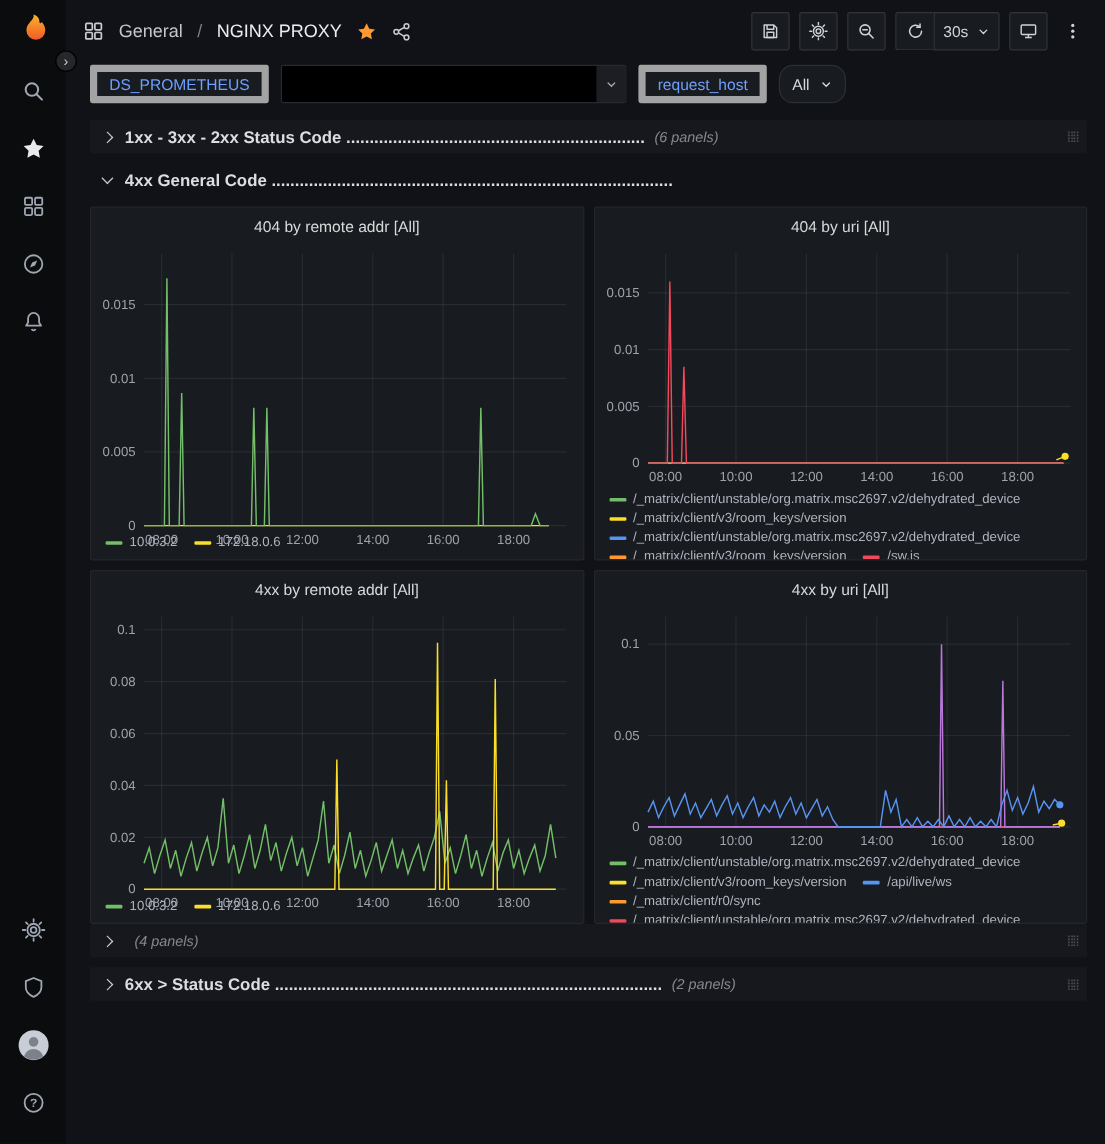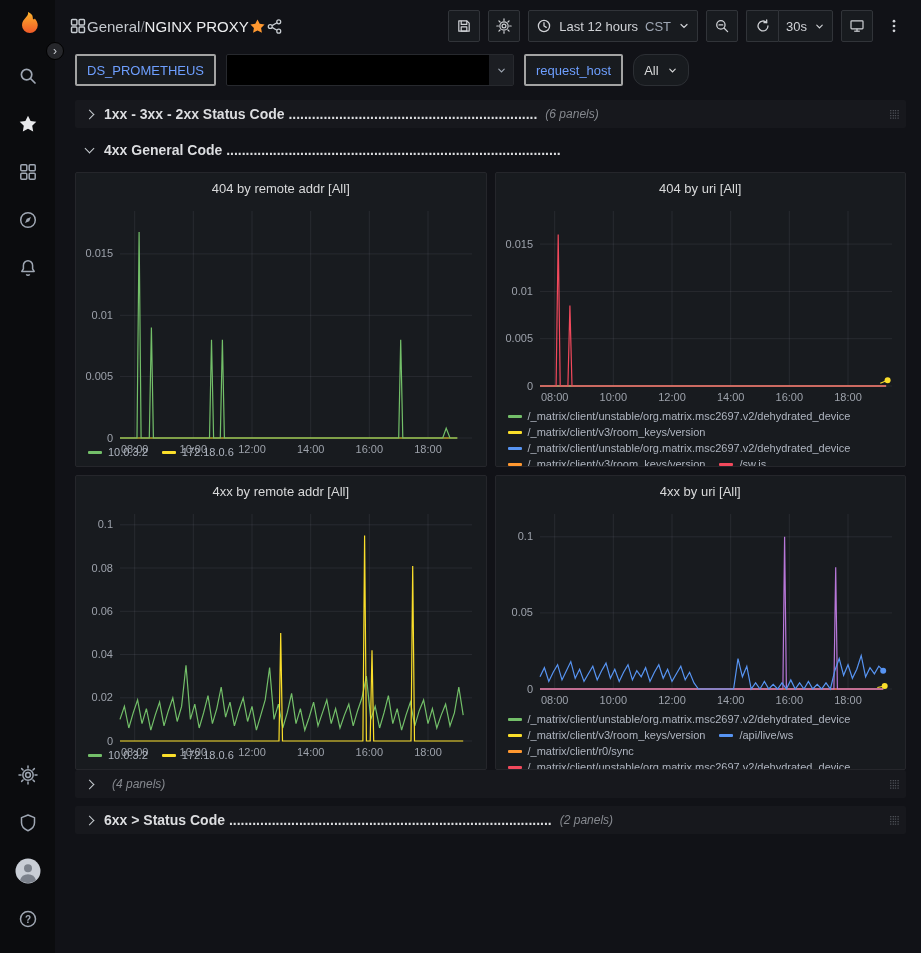--- a/index.html
+++ b/index.html
@@ -9,37 +9,37 @@
   
   .sidebar{width:55px;flex-shrink:0;background:#0b0c0e;display:flex;flex-direction:column;align-items:center;padding:10px 0 10px}
   .logo{width:30px;height:30px;margin-bottom:12px;cursor:pointer}
   .side-btn{width:40px;height:40px;margin:4px 0;display:flex;align-items:center;justify-content:center;color:#9fa7b3;border-radius:2px;cursor:pointer}
   .side-btn.active{color:#e9eaec}
   .side-spacer{flex:1}
   .expand-chip{position:absolute;left:46px;top:42px;width:18px;height:18px;border-radius:50%;background:#26272b;border:1px solid #000;color:#c7ccd1;font-size:12px;line-height:16px;text-align:center;cursor:pointer;z-index:9}
 
   
   .main{flex:1;min-width:0;display:flex;flex-direction:column}
-  .topbar{height:52px;flex-shrink:0;display:flex;align-items:center;gap:0;padding:0 14px}
+  .topbar{height:52px;flex-shrink:0;display:flex;align-items:center;gap:12px;padding:0 14px}
   .crumb-icon{color:#c7ccd1;display:flex;cursor:pointer}
   .crumb-folder{font-size:15px;color:#c3c7cd;cursor:pointer}
   .crumb-sep{font-size:15px;color:#7b7f86}
   .crumb-title{font-size:15px;color:#ecedef;font-weight:500;cursor:pointer}
   .icon-plain{display:flex;align-items:center;color:#c7ccd1;cursor:pointer}
   .topbar-right{margin-left:auto;display:flex;align-items:center;gap:8px}
   .tb-btn{height:32px;min-width:32px;padding:0 7px;display:flex;align-items:center;justify-content:center;gap:7px;background:#181b1f;border:1px solid #313439;border-radius:2px;color:#d0d2d6;font-size:13px;cursor:pointer;white-space:nowrap}
   .tb-btn.plain{background:transparent;border:none;min-width:26px;padding:0 3px}
   .btn-group{display:flex}
   .btn-group .tb-btn:first-child{border-radius:2px 0 0 2px;border-right:none}
   .btn-group .tb-btn:last-child{border-radius:0 2px 2px 0}
   .dim{color:#9fa7b3}
 
   
   .varbar{flex-shrink:0;display:flex;align-items:center;gap:10px;padding:2px 14px 8px 20px}
-  .var-label{height:32px;display:flex;align-items:center;padding:0 10px;background:#181b1f;border:2px solid #a3a3a3;border-radius:2px;color:#6e9fff;font-size:13px;font-weight:500;cursor:pointer}
+  .var-label{height:32px;display:flex;align-items:center;padding:0 10px;background:#181b1f;border:6px solid #a3a3a3;border-radius:2px;color:#6e9fff;font-size:13px;font-weight:500;cursor:pointer}
   .var-black{height:32px;width:288px;background:#000;border:1px solid #27292e;border-radius:2px;display:flex;align-items:center;cursor:pointer}
   .var-black .chev-zone{margin-left:auto;width:24px;height:100%;display:flex;align-items:center;justify-content:center;color:#9fa7b3;background:#1c1e23}
   .var-select{height:32px;display:flex;align-items:center;gap:8px;padding:0 10px;background:#181b1f;border:1px solid #2c2f34;border-radius:12px;color:#d8d9da;font-size:13px;cursor:pointer}
 
   
   .dash{flex:1;min-height:0;padding:6px 15px 16px 20px;overflow:hidden}
   .row-head{height:28px;display:flex;align-items:center;margin-bottom:8px;padding:0 6px;border-radius:2px;cursor:pointer}
   .row-head.collapsed{background:rgba(255,255,255,0.028)}
   .chev{width:7px;height:7px;border-right:1.6px solid #c7ccd1;border-bottom:1.6px solid #c7ccd1;display:inline-block;margin:0 11px 0 5px;flex-shrink:0}
   .chev.right{transform:rotate(-45deg)}
@@ -172,31 +172,20 @@
             <path d="M3.5 3.5h10l3 3v10h-13z"></path>
             <path d="M6.5 3.5v4.5h7V3.5"></path>
             <rect x="6.5" y="11" width="7" height="5.5"></rect>
           </svg>
       </div>
       <div class="tb-btn">
         <svg width="16" height="16" viewBox="0 0 20 20" fill="none" stroke="currentColor" stroke-width="1.5" stroke-linecap="round">
             <circle cx="10" cy="10" r="5.2"></circle>
             <circle cx="10" cy="10" r="2.4"></circle>
             <path d="M17 10H19M1 10H3M10 1V3M10 17V19M14.95 5.05L16.36 3.64M3.64 16.36L5.05 14.95M14.95 14.95L16.36 16.36M3.64 3.64L5.05 5.05"></path>
-          </svg>
-      </div>
-      <div class="tb-btn">
-        <svg width="16" height="16" viewBox="0 0 20 20" fill="none" stroke="currentColor" stroke-width="1.6" stroke-linecap="round">
-            <circle cx="10" cy="10" r="7"></circle>
-            <path d="M10 5.8V10l2.8 1.7"></path>
-          </svg>
-        <span>Last 12 hours</span>
-        <span class="dim">CST</span>
-        <svg width="12" height="12" viewBox="0 0 20 20" fill="none" stroke="currentColor" stroke-width="2" stroke-linecap="round">
-            <polyline points="5 7.5 10 12.5 15 7.5"></polyline>
           </svg>
       </div>
       <div class="tb-btn">
         <svg width="16" height="16" viewBox="0 0 20 20" fill="none" stroke="currentColor" stroke-width="1.6" stroke-linecap="round">
             <circle cx="8.6" cy="8.6" r="5.2"></circle>
             <line x1="6.3" y1="8.6" x2="10.9" y2="8.6"></line>
             <line x1="12.5" y1="12.5" x2="17" y2="17"></line>
           </svg>
       </div>
       <div class="btn-group">

